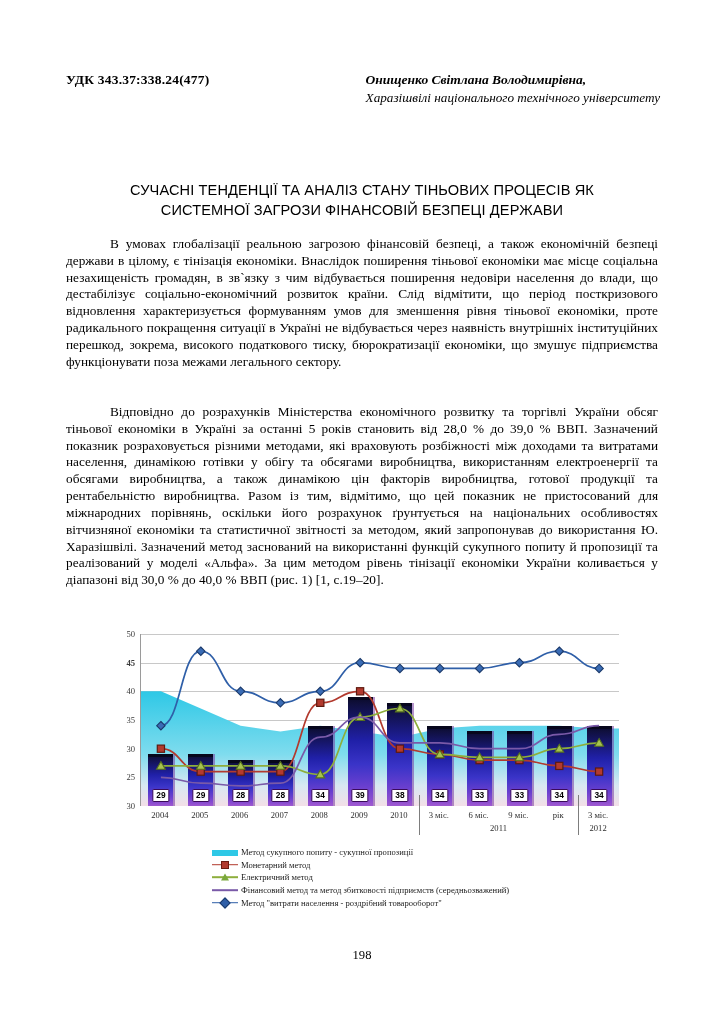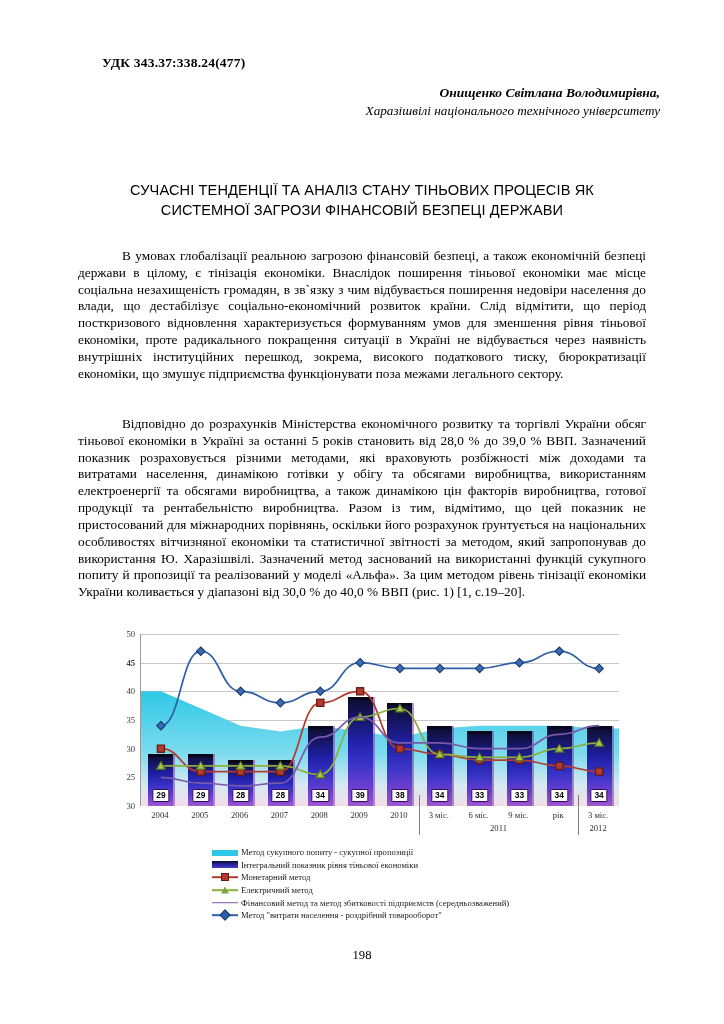--- a/index.html
+++ b/index.html
@@ -3,36 +3,36 @@
 <meta charset="utf-8">
 <style>
   html,body{margin:0;padding:0;}
   body{
     width:724px;height:1024px;background:#ffffff;
     font-family:"Liberation Serif", serif;
     color:#000;overflow:hidden;position:relative;
   }
   .page{position:relative;width:724px;height:1024px;box-sizing:border-box;}
 
-  .udk{position:absolute;left:66px;top:55px;font-weight:bold;font-size:13.5px;letter-spacing:0.2px;margin-left:36px;}
-
-  .author-block{position:absolute;right:64px;top:84px;text-align:right;line-height:1.32;}
+  .udk{position:absolute;left:66px;top:72px;font-weight:bold;font-size:13.5px;letter-spacing:0.2px;}
+
+  .author-block{position:absolute;right:64px;top:71px;text-align:left;line-height:1.32;}
   .author-name{font-weight:bold;font-style:italic;font-size:13.5px;}
   .author-line{font-style:italic;font-size:13.2px;}
 
   .title{position:absolute;left:62px;top:180px;width:600px;text-align:center;
          font-family:"Liberation Sans", sans-serif;font-size:14.6px;line-height:1.38;
          letter-spacing:0.1px;}
   .title-line{display:block;}
 
   .body-text{position:absolute;left:66px;width:592px;font-size:13.3px;line-height:1.265;
              text-align:justify;text-justify:inter-word;}
   #para1{top:236px;}
   #para2{top:404px;}
-  .body-text p{margin:12px;text-indent:44px;}
+  .body-text p{margin:0;text-indent:44px;}
 
   
   .figure{position:absolute;left:112px;top:634px;width:512px;height:296px;}
   .chart-area{position:relative;width:512px;height:200px;}
   .plot-outer{position:absolute;left:0;top:0;width:512px;height:200px;}
 
   .ylabels{position:absolute;left:0;top:0;width:26px;height:172px;}
   .ylabel{position:absolute;right:3px;font-size:8.6px;color:#3b3b3b;transform:translateY(-50%);
           font-family:"Liberation Serif",serif;}
 
@@ -263,26 +263,20 @@
     </div>
     <div class="legend" id="legend">
         <div class="legend-row">
           <div class="legend-swatch">
             <div class="sw-band" style="background: rgb(46, 200, 230); height: 6px; top: 3px;"></div>
           </div>
           <div class="legend-text">Метод сукупного попиту - сукупної пропозиції</div>
         </div>
         <div class="legend-row">
           <div class="legend-swatch">
-            <div class="sw-band" style="background: linear-gradient(rgb(10, 10, 40), rgb(37, 37, 160), rgb(74, 58, 192));"></div>
-          </div>
-          <div class="legend-text">Інтегральний показник рівня тіньової економіки</div>
-        </div>
-        <div class="legend-row">
-          <div class="legend-swatch">
             <div class="sw-line" style="background: rgb(178, 58, 46);"></div>
             <div class="sw-mark sw-sq"></div>
           </div>
           <div class="legend-text">Монетарний метод</div>
         </div>
         <div class="legend-row">
           <div class="legend-swatch">
             <div class="sw-line" style="background: rgb(142, 174, 60);"></div>
             <div class="sw-mark sw-tri"></div>
           </div>

